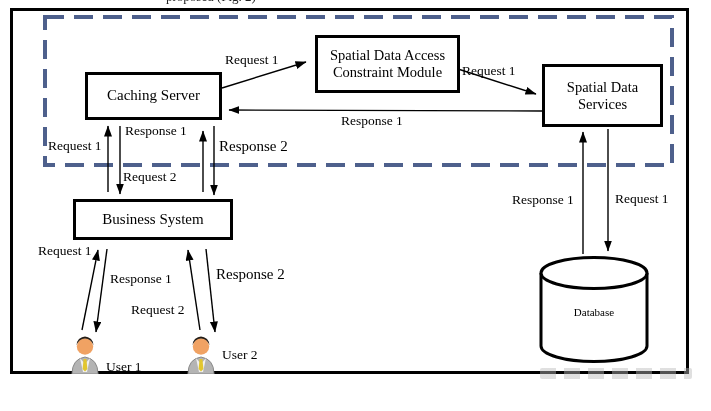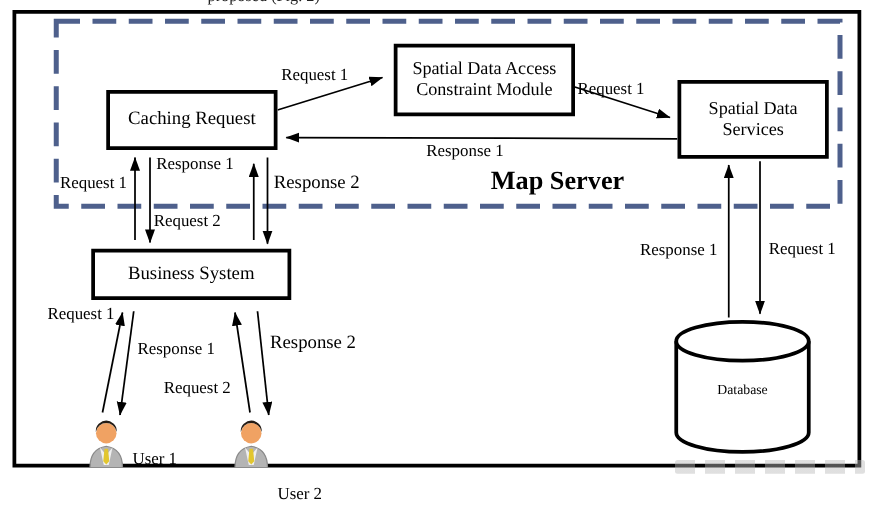--- a/index.html
+++ b/index.html
@@ -92,38 +92,37 @@
     <line x1="583" y1="254" x2="583" y2="132" stroke="#000" stroke-width="1.4" marker-end="url(#arr)"></line>
     <line x1="608" y1="129" x2="608" y2="251" stroke="#000" stroke-width="1.4" marker-end="url(#arr)"></line>
 
     <g>
       <path d="M541,273 L541,346 A53 15.5 0 0 0 647,346 L647,273" fill="#fff" stroke="#000" stroke-width="3"></path>
       <ellipse cx="594" cy="273" rx="53" ry="15.5" fill="#fff" stroke="#000" stroke-width="3"></ellipse>
     </g>
   </svg>
 
   <div class="box bx-caching">
-    <span class="ln">Caching Request</span>
+    <span class="ln">Caching Server</span>
   </div>
 
   <div class="box bx-services">
     <span class="ln">Spatial Data</span>
     <span class="ln">Services</span>
   </div>
 
   <div class="box bx-constraint">
     <span class="ln">Spatial Data Access</span>
     <span class="ln">Constraint Module</span>
   </div>
 
   <div class="box bx-business">
     <span class="ln">Business System</span>
   </div>
 
-  <div class="map-server-label">Map Server</div>
 
   <div class="db-label">Database</div>
 
   <div class="lbl" style="left:225px;top:52px;">Request 1</div>
   <div class="lbl" style="left:462px;top:63px;">Request 1</div>
   <div class="lbl" style="left:341px;top:113px;">Response 1</div>
 
   <div class="lbl" style="left:48px;top:138px;">Request 1</div>
   <div class="lbl" style="left:125px;top:123px;">Response 1</div>
   <div class="lbl" style="left:123px;top:169px;">Request 2</div>
@@ -146,18 +145,18 @@
   </svg>
   <svg class="user-icon u2" viewBox="0 0 32 42">
     <path d="M3,42 Q3,27 16,25 Q29,27 29,42 Z" fill="#b4b4b4" stroke="#8a8a8a" stroke-width="1"></path>
     <path d="M11,26 L16,32 L21,26 L18,40 L14,40 Z" fill="#efefef"></path>
     <path d="M14.6,27 L17.4,27 L18.4,37 L16,39.5 L13.6,37 Z" fill="#e2c62f"></path>
     <circle cx="16" cy="14.5" r="8.2" fill="#f0a263"></circle>
     <path d="M7.6,13.5 A8.6,9 0 0 1 24.4,13.5 Q24.6,9.5 22,7 Q19,4.4 16,4.4 Q13,4.4 10,7 Q7.4,9.5 7.6,13.5 Z" fill="#241c15"></path>
   </svg>
 
   <div class="lbl" style="left:106px;top:347px;margin-top:12px;">User 1</div>
-  <div class="lbl" style="left:222px;top:347px;margin-top:40px;">User 2</div>
+  <div class="lbl" style="left:222px;top:347px;">User 2</div>
 
   <div class="watermark"></div>
 
 
 </div>
 
 </body></html>

